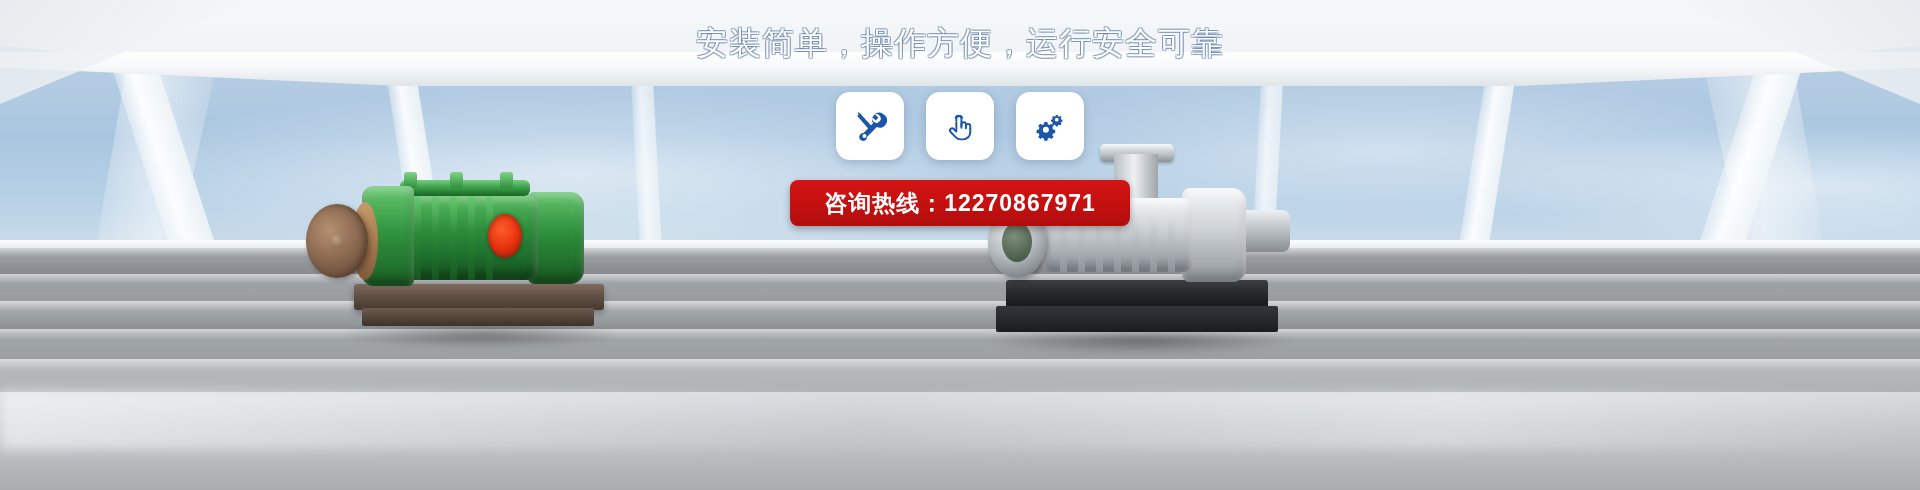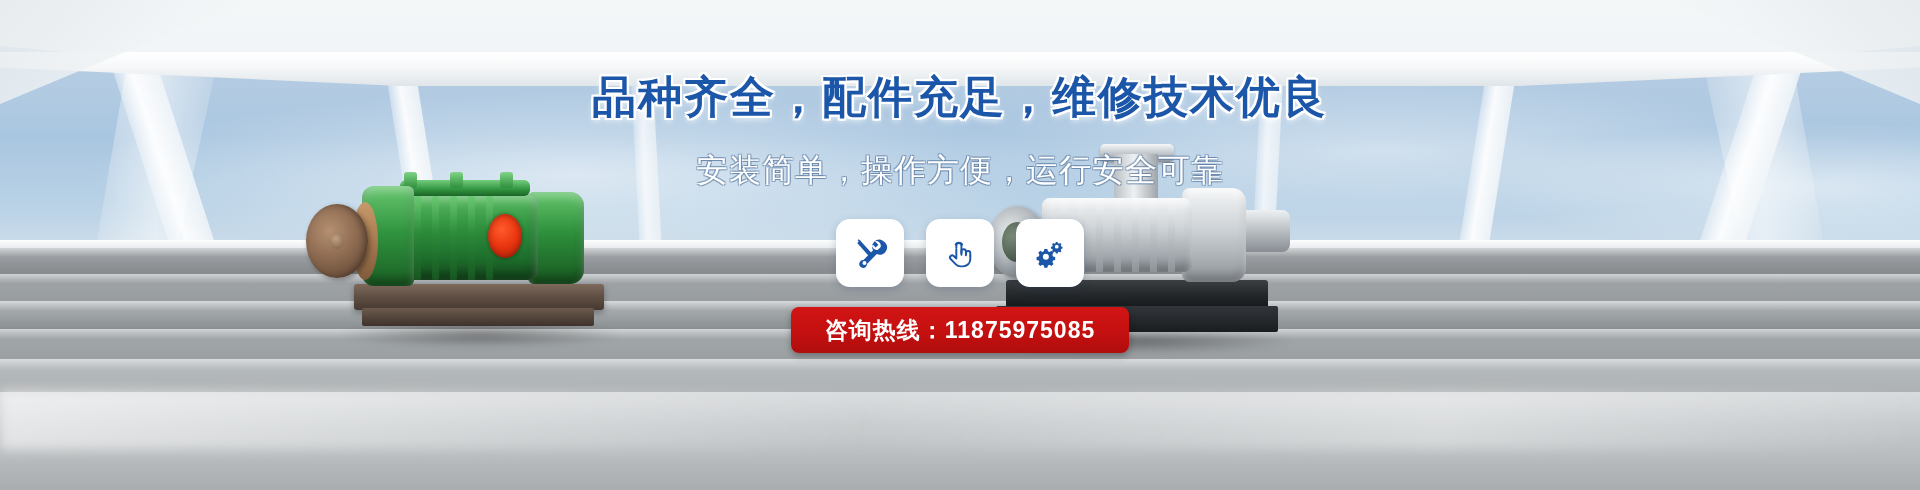--- a/index.html
+++ b/index.html
@@ -432,21 +432,20 @@
     <div class="wp-stage" style="left:136px"></div>
     <div class="wp-stage" style="left:154px"></div>
     <div class="wp-stage" style="left:172px"></div>
     <div class="wp-stage" style="left:190px"></div>
     <div class="wp-stage" style="left:208px"></div>
     <div class="wp-flange"></div>
   </div>
 
   <div class="content">
 
-    <div class="headline">品种齐全，配件充足，维修技术优良</div>
 
 
     <div class="subline-cn">安装简单，操作方便，运行安全可靠</div>
 
     <div class="icon-row">
 
       <div class="icon-tile">
         <span>
           <svg width="36" height="36" viewBox="0 0 48 48" fill="#1b56a8" aria-hidden="true">
 
@@ -488,16 +487,16 @@
             <g transform="translate(18.5,29.0)">
               <path d="M-2.0 -10.2 h4.0 l0.7 2.9 2.2 0.9 2.5 -1.6 2.8 2.8 -1.6 2.5 0.9 2.2 2.9 0.7 v4.0 l-2.9 0.7 -0.9 2.2 1.6 2.5 -2.8 2.8 -2.5 -1.6 -2.2 0.9 -0.7 2.9 h-4.0 l-0.7 -2.9 -2.2 -0.9 -2.5 1.6 -2.8 -2.8 1.6 -2.5 -0.9 -2.2 -2.9 -0.7 v-4.0 l2.9 -0.7 0.9 -2.2 -1.6 -2.5 2.8 -2.8 2.5 1.6 2.2 -0.9 Z" transform="scale(1.0)"></path>
               <circle cx="0" cy="0" r="4.0" fill="#ffffff"></circle>
             </g>
           </svg>
         </span>
       </div>
 
     </div>
 
-    <div class="hotline">咨询热线：11875975085</div>
+    <div class="hotline">咨询热线：12270867971</div>
 
   </div>
 </div>
 
 </body></html>

